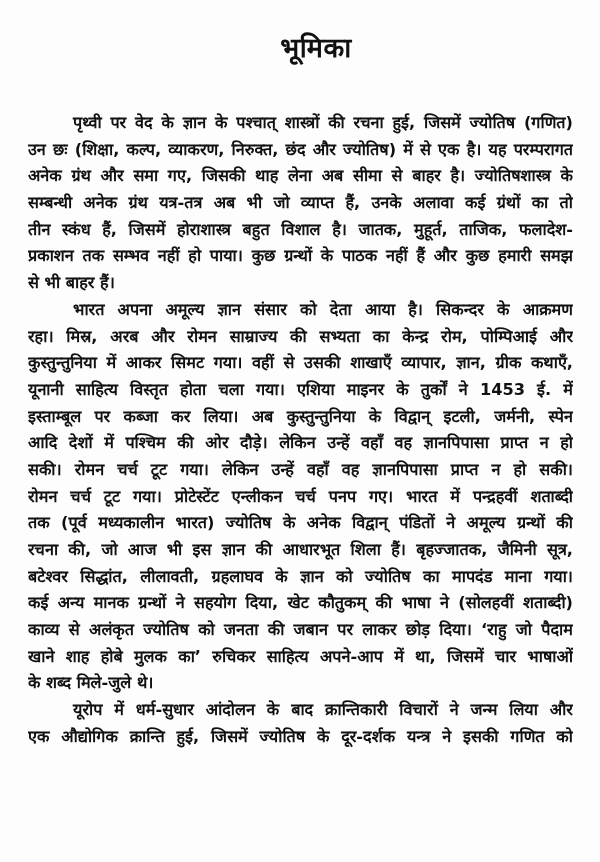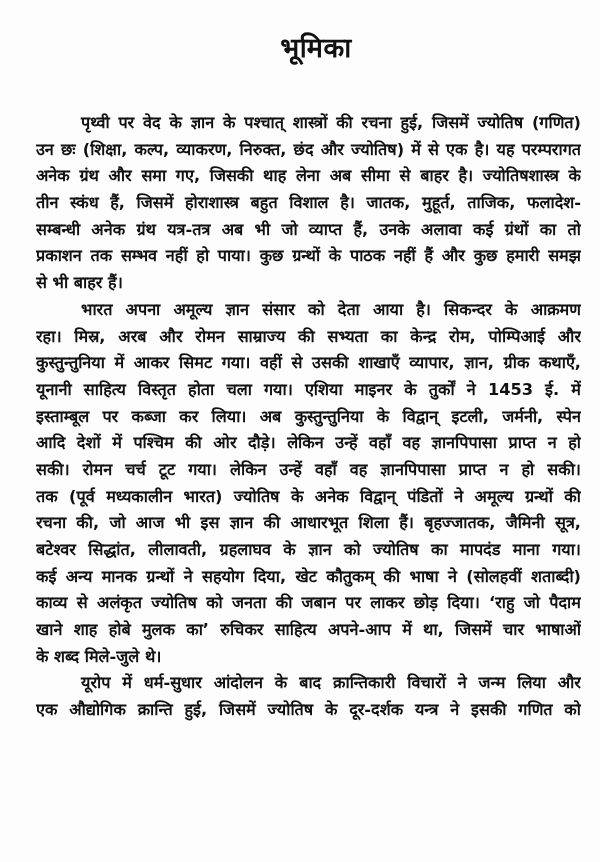--- a/index.html
+++ b/index.html
@@ -27,21 +27,21 @@
       left: 0;
       width: 600px;
       text-align: center;
       font-size: 27px;
       font-weight: bold;
       letter-spacing: 0.5px;
       padding-left: 16px;
     }
     .body {
       position: absolute;
-      left: 36px;
+      left: 28px;
       top: 110px;
       width: 545px;
     }
     .para {
       margin: 0;
     }
     .line {
       display: block;
       height: 26.7px;
       line-height: 26.7px;
@@ -63,34 +63,35 @@
 <body>
 
 <div class="page">
   <div class="title">भूमिका</div>
 
   <div class="body">
     <div class="para">
       <span class="line indent">पृथ्वी पर वेद के ज्ञान के पश्चात् शास्त्रों की रचना हुई, जिसमें ज्योतिष (गणित)</span>
       <span class="line">उन छः (शिक्षा, कल्प, व्याकरण, निरुक्त, छंद और ज्योतिष) में से एक है। यह परम्परागत</span>
       <span class="line">अनेक ग्रंथ और समा गए, जिसकी थाह लेना अब सीमा से बाहर है। ज्योतिषशास्त्र के</span>
+      <span class="line">सम्बन्धी अनेक ग्रंथ यत्र-तत्र अब भी जो व्याप्त हैं, उनके अलावा कई ग्रंथों का तो</span>
       <span class="line">तीन स्कंध हैं, जिसमें होराशास्त्र बहुत विशाल है। जातक, मुहूर्त, ताजिक, फलादेश-</span>
-      <span class="line">सम्बन्धी अनेक ग्रंथ यत्र-तत्र अब भी जो व्याप्त हैं, उनके अलावा कई ग्रंथों का तो</span>
       <span class="line">प्रकाशन तक सम्भव नहीं हो पाया। कुछ ग्रन्थों के पाठक नहीं हैं और कुछ हमारी समझ</span>
       <span class="line last">से भी बाहर हैं।</span>
     </div>
 
     <div class="para">
       <span class="line indent">भारत अपना अमूल्य ज्ञान संसार को देता आया है। सिकन्दर के आक्रमण</span>
       <span class="line">रहा। मिस्र, अरब और रोमन साम्राज्य की सभ्यता का केन्द्र रोम, पोम्पिआई और</span>
       <span class="line">कुस्तुन्तुनिया में आकर सिमट गया। वहीं से उसकी शाखाएँ व्यापार, ज्ञान, ग्रीक कथाएँ,</span>
       <span class="line">यूनानी साहित्य विस्तृत होता चला गया। एशिया माइनर के तुर्कों ने 1453 ई. में</span>
       <span class="line">इस्ताम्बूल पर कब्जा कर लिया। अब कुस्तुन्तुनिया के विद्वान् इटली, जर्मनी, स्पेन</span>
       <span class="line">आदि देशों में पश्चिम की ओर दौड़े। लेकिन उन्हें वहाँ वह ज्ञानपिपासा प्राप्त न हो</span>
       <span class="line">सकी। रोमन चर्च टूट गया। लेकिन उन्हें वहाँ वह ज्ञानपिपासा प्राप्त न हो सकी।</span>
+      <span class="line">रोमन चर्च टूट गया। प्रोटेस्टेंट एन्लीकन चर्च पनप गए। भारत में पन्द्रहवीं शताब्दी</span>
       <span class="line">तक (पूर्व मध्यकालीन भारत) ज्योतिष के अनेक विद्वान् पंडितों ने अमूल्य ग्रन्थों की</span>
       <span class="line">रचना की, जो आज भी इस ज्ञान की आधारभूत शिला हैं। बृहज्जातक, जैमिनी सूत्र,</span>
       <span class="line">बटेश्वर सिद्धांत, लीलावती, ग्रहलाघव के ज्ञान को ज्योतिष का मापदंड माना गया।</span>
       <span class="line">कई अन्य मानक ग्रन्थों ने सहयोग दिया, खेट कौतुकम् की भाषा ने (सोलहवीं शताब्दी)</span>
       <span class="line">काव्य से अलंकृत ज्योतिष को जनता की जबान पर लाकर छोड़ दिया। ‘राहु जो पैदाम</span>
       <span class="line">खाने शाह होबे मुलक का’ रुचिकर साहित्य अपने-आप में था, जिसमें चार भाषाओं</span>
       <span class="line last">के शब्द मिले-जुले थे।</span>
     </div>
 
     <div class="para">

